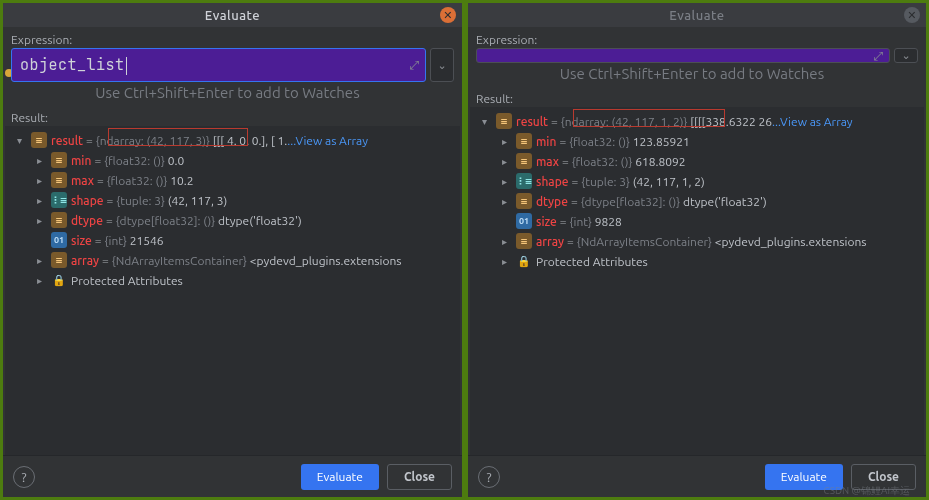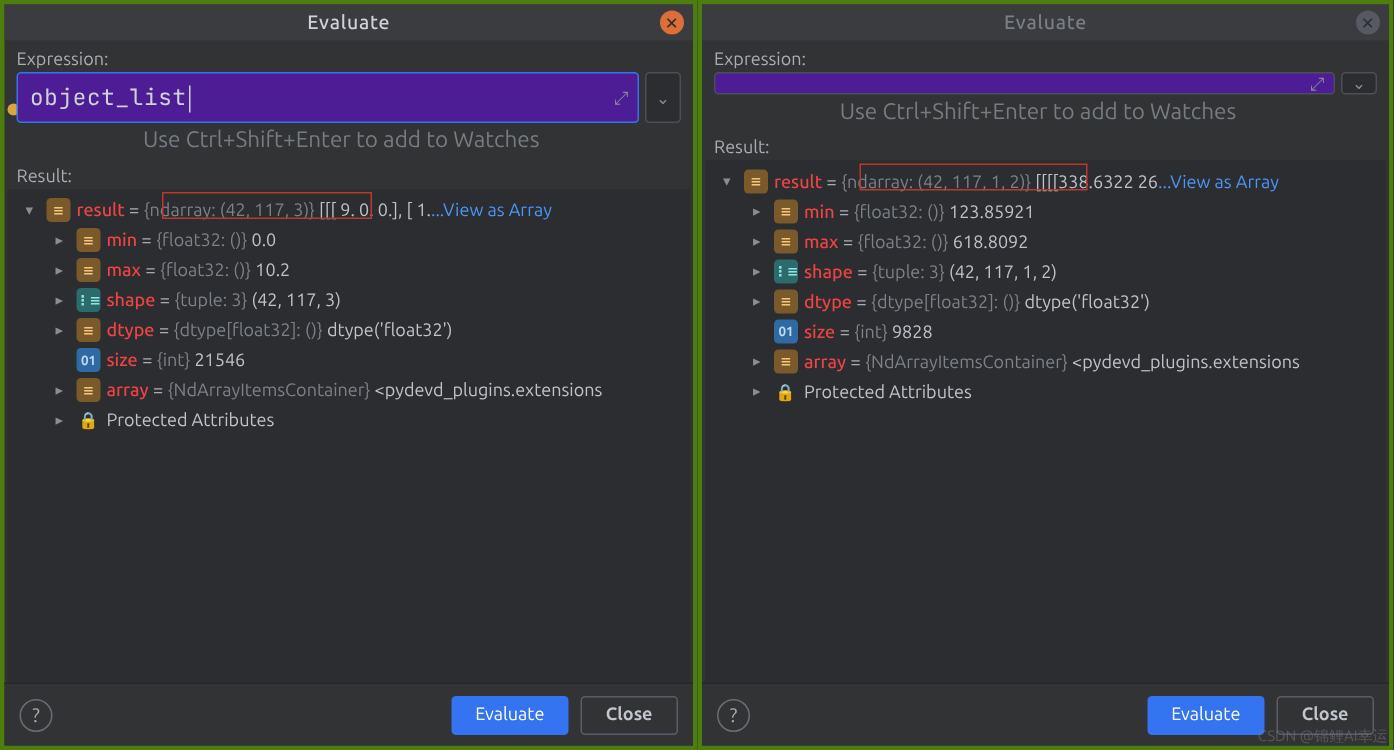--- a/index.html
+++ b/index.html
@@ -148,21 +148,21 @@
     height:26px;
     border-radius:3px;
     padding: 0 16px;
     display:flex; align-items:center; justify-content:center;
     font-size:12px;
   }
   .btn-primary { background:#3574f0; color:#fff; }
   .btn-secondary { background:transparent; border:1px solid #5a5e64; color:#c2c6cc;font-weight:bold; }
   .footer-right { display:flex; gap:8px; }
   .csdn {
-    position:absolute; right:4px; bottom:2px;
+    position:absolute; right:19px; bottom:2px;
     color:#7a7e85; font-size:10px; opacity:.5;
   }
 
   .yellowdot {
     position:absolute; left:2px; top:66px;
     width:8px; height:8px; border-radius:4px; background:#d9a63a;
   }
 
   .caret {
     display:inline-block; width:1px; height:18px; background:#cfd2d8;
@@ -193,21 +193,21 @@
 
     <div class="result-area">
       <div class="redbox" style="left:103px; top:2px; width:140px; height:18px;"></div>
       <div class="tree">
         <div class="node indent-0">
           <span class="arrow down"></span>
           <span class="ico ico-field">≡</span>
           <span class="k-name">result</span>
           <span class="k-eq">=</span>
           <span class="k-type">{ndarray: (42, 117, 3)}</span>&nbsp;
-          <span class="k-val">[[[ 9.  0.  0.],  [ 1. </span>
+          <span class="k-val">[[[ 4.  0.  0.],  [ 1. </span>
           <span class="k-link">...View as Array</span>
         </div>
 
         <div class="node indent-1">
           <span class="arrow right"></span>
           <span class="ico ico-field">≡</span>
           <span class="k-name">min</span>
           <span class="k-eq">=</span>
           <span class="k-type">{float32: ()}</span>&nbsp;
           <span class="k-val">0.0</span>

